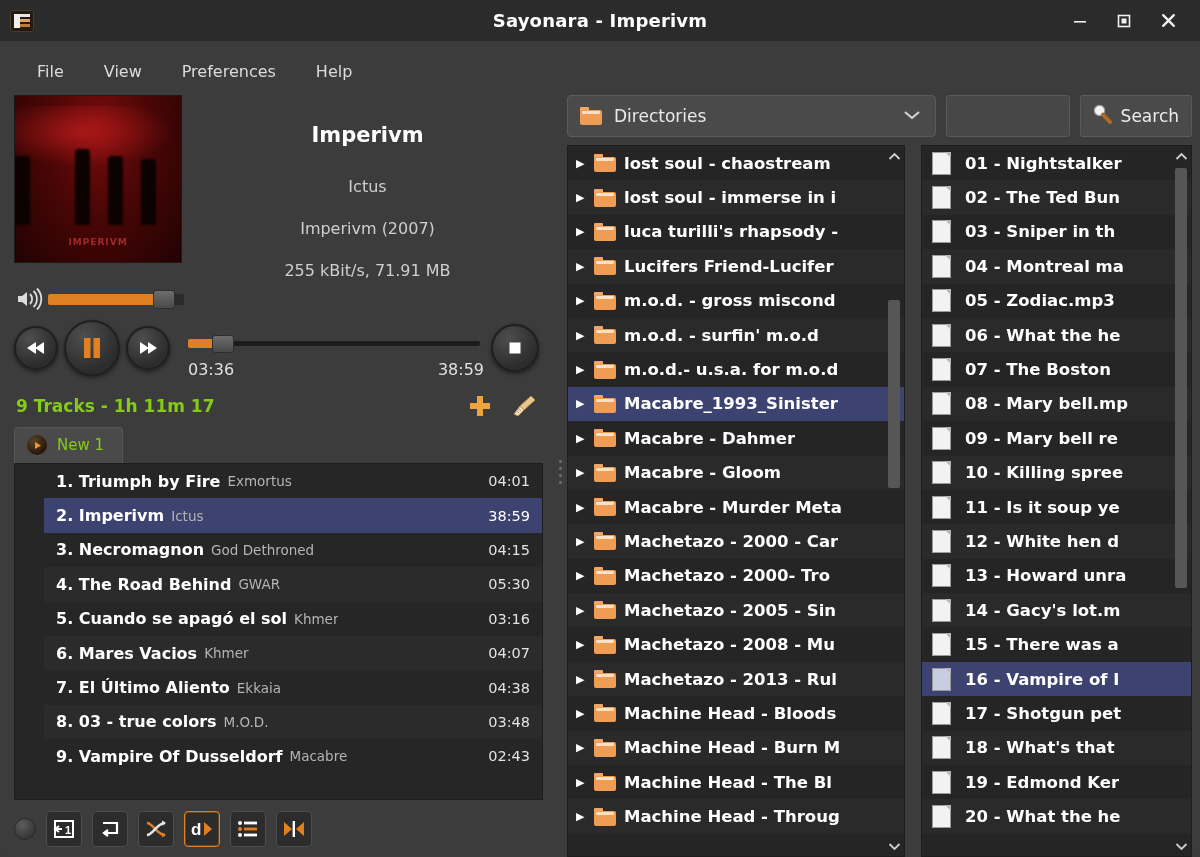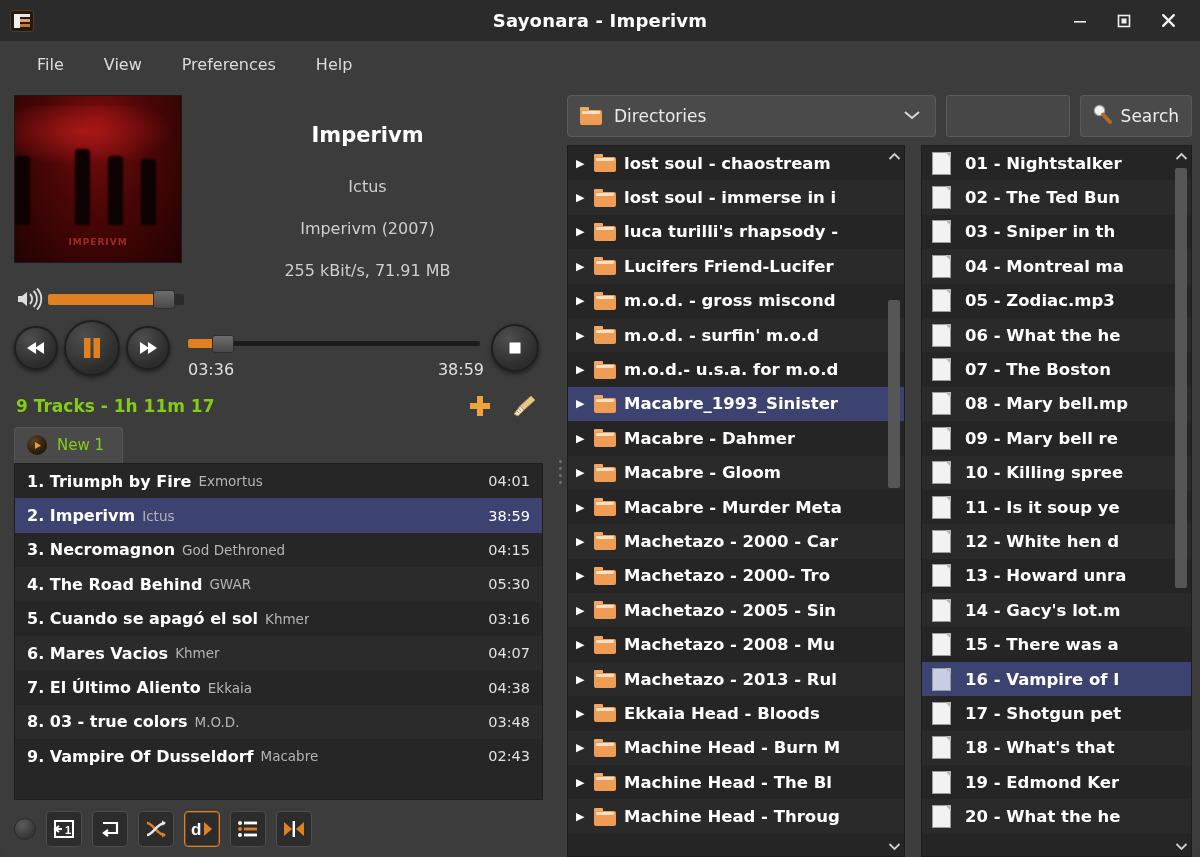--- a/index.html
+++ b/index.html
@@ -27,21 +27,21 @@
   .app-icon b { position:absolute; left:3px; top:3px; width:6px; bottom:3px; background:#f0f0f0;}
   .title-text {
     position: absolute; left: 0; right: 0; text-align: center;
     color: #ffffff; font-size: 18px; font-weight: bold; letter-spacing: .2px;
   }
   .win-btns { margin-left: auto; display: flex; align-items: center; gap: 26px; padding-right: 22px; }
   .win-btn { color: #f0f0f0; font-size: 17px; line-height: 1; cursor: pointer; width: 18px; text-align:center;}
   .win-btn svg { display:block; }
 
   
-  .menubar { height: 46px; background: #3c3c3c; display: flex; align-items: center; padding-left: 22px; gap: 10px; flex: 0 0 46px;}
+  .menubar { height: 46px; background: #3c3c3c; display: flex; align-items: flex-end; padding-left: 22px; gap: 10px; flex: 0 0 46px;}
   .menu-item { color: #dcdcdc; font-size: 16px; padding: 6px 15px; cursor: pointer; }
 
   
   .body { flex: 1; display: flex; min-height: 0; }
 
   
   .left { width: 553px; display: flex; flex-direction: column; min-height: 0; }
   .player { display: flex; padding: 8px 0 0 14px; }
   .cover {
     width: 168px; height: 168px; flex: 0 0 168px;
@@ -102,21 +102,21 @@
   .tabsrow { padding: 8px 0 0 14px; }
   .pltab { display:inline-flex; align-items:center; gap:10px;
     background:#4a4a4a; border:1px solid #565656; border-bottom:none;
     border-radius:4px 4px 0 0; padding: 7px 18px 8px 12px; }
   .pltab .lbl { color:#84cc16; font-size:15px; }
   .play-dot { width:20px;height:20px;border-radius:50%;
     background: radial-gradient(circle at 35% 30%, #5a4228, #241608 75%);
     display:flex;align-items:center;justify-content:center;}
 
   
-  .tracks { margin: 0 10px 0 14px; background:#262626; border:1px solid #1e1e1e; flex:1; min-height:0; overflow:hidden;}
+  .tracks { margin: 0 10px 0 14px; background:#262626; border:1px solid #1e1e1e; flex:1; min-height:0; overflow:hidden;padding-left:29px;}
   .trow { display:flex; align-items:center; height:34.4px; padding: 0 12px 0 12px; }
   .trow.alt { background:#2b2b2b; }
   .trow.sel { background:#3d4370; }
   .trow .tnum { color:#ffffff; font-size:16px; font-weight:bold; white-space:nowrap; }
   .trow .tart { color:#b4b4b4; font-size:13.5px; margin-left:7px; white-space:nowrap; overflow:hidden;text-align:right; }
   .trow .tlen { margin-left:auto; color:#e2e2e2; font-size:14.5px; }
   .trow.sel .tlen { color:#ffffff; }
 
   
   .pltools { display:flex; align-items:center; gap:10px; padding: 11px 0 10px 14px; }
@@ -606,21 +606,21 @@
                 </span>
                 <span class="nm">Machetazo - 2013 - Rul</span>
               </div>
               <div class="drow">
                 <span class="arrow">▶</span>
                 <span class="folder">
                   <span class="tab"></span>
                   <span class="bd"></span>
                   <span class="hl"></span>
                 </span>
-                <span class="nm">Ekkaia Head - Bloods</span>
+                <span class="nm">Machine Head - Bloods</span>
               </div>
               <div class="drow alt">
                 <span class="arrow">▶</span>
                 <span class="folder">
                   <span class="tab"></span>
                   <span class="bd"></span>
                   <span class="hl"></span>
                 </span>
                 <span class="nm">Machine Head - Burn M</span>
               </div>

